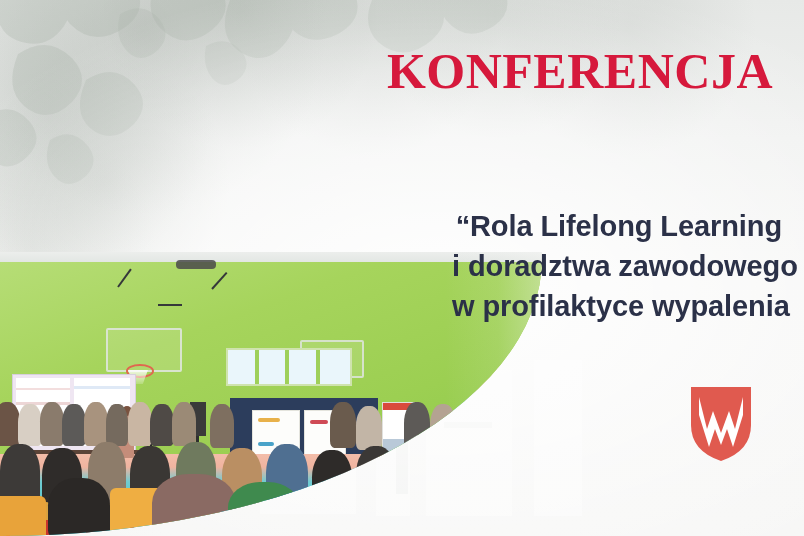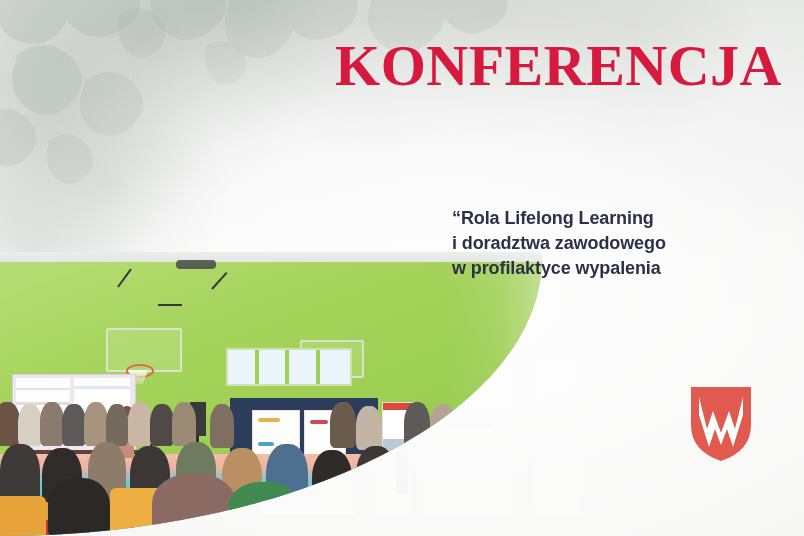--- a/index.html
+++ b/index.html
@@ -185,44 +185,44 @@
   .headline {
     position: absolute;
     right: 22px;
     top: 16px;
     text-align: right;
     font-family: "Liberation Serif", serif;
     line-height: 1.0;
   }
   .headline .line1 {
     display: block;
-    font-size: 58px;
+    font-size: 50px;
     font-weight: 700;
     letter-spacing: 0.5px;
     color: #d6193c;
-    margin: 0;
+    margin: 9px;
   }
   .headline .line2 {
     display: block;
     font-size: 50px;
     font-weight: 700;
     letter-spacing: 0.5px;
     color: #2b3148;
     margin-top: 14px;
   }
 
   
   .quote {
     position: absolute;
     right: 22px;
     top: 206px;
     width: 330px;
-    text-align: left;
+    text-align: right;
     color: #2b3148;
-    font-size: 18px;
+    font-size: 29px;
     font-weight: 700;
     line-height: 1.38;
     letter-spacing: -0.1px;
   }
   .quote span { display: block; white-space: nowrap; }
 
   
   .logo {
     position: absolute;
     left: 648px;

